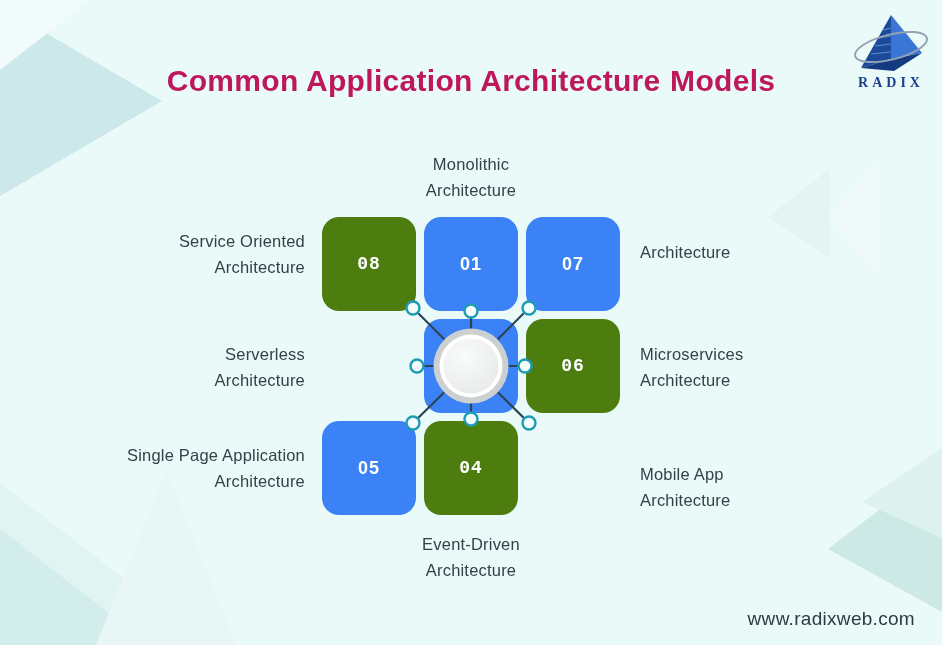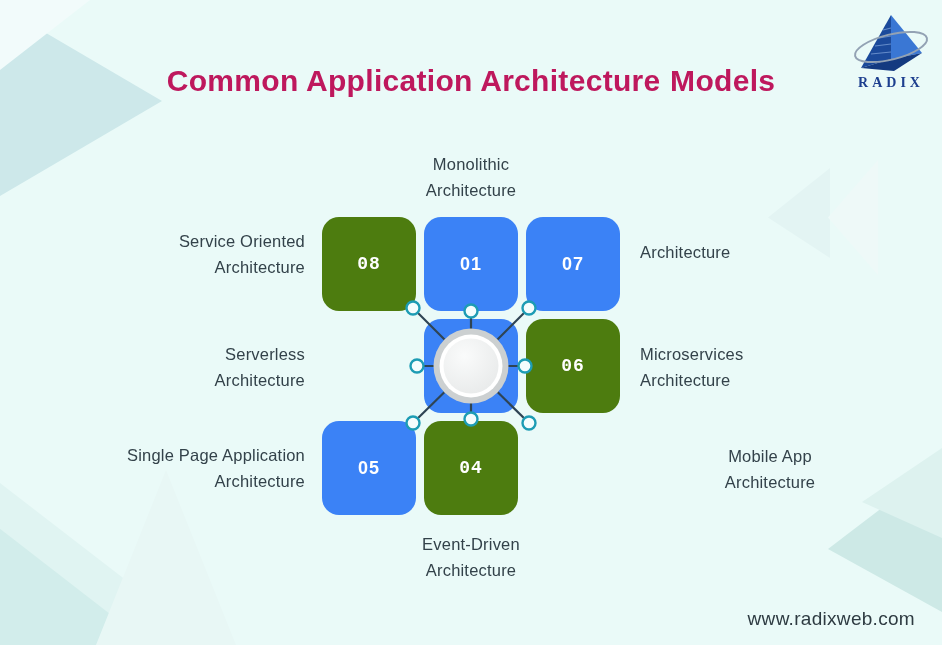--- a/index.html
+++ b/index.html
@@ -71,21 +71,21 @@
   }
   .lbl-top   {left:322px;top:151px;width:298px;text-align:center;}
   .lbl-bottom{left:322px;top:531px;width:298px;text-align:center;}
   .lbl-left  {right:637px;width:260px;text-align:right;}
   .lbl-right {left:640px;width:260px;text-align:left;}
   .lbl-so {top:228px;}
   .lbl-sl {top:341px;}
   .lbl-spa{top:442px;}
   .lbl-nt {top:239px;}
   .lbl-ms {top:341px;}
-  .lbl-ma {top:443px;text-align:center;}
+  .lbl-ma {top:461px;}
 
   
   .footer{
     position:absolute;right:27px;top:608px;
     font-size:19px;color:#2e3b42;letter-spacing:.3px;
   }
 </style>
 </head>
 <body>
 

